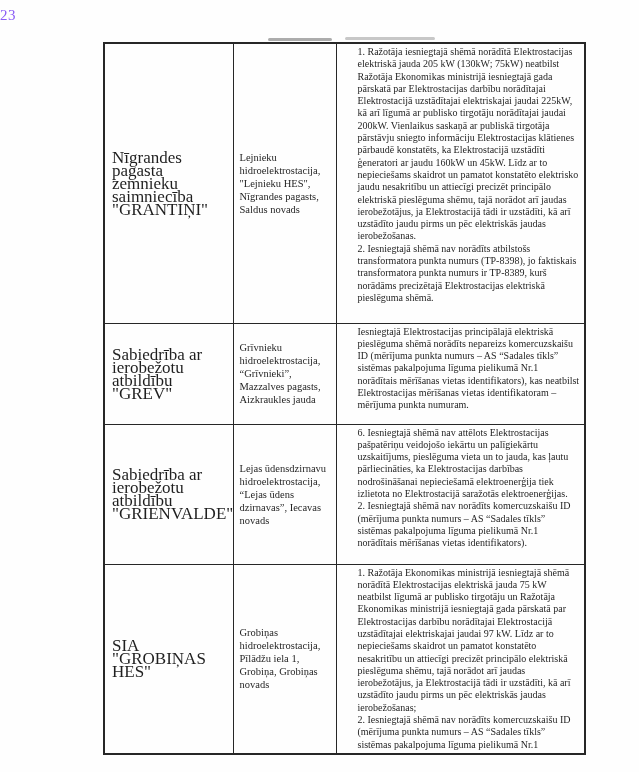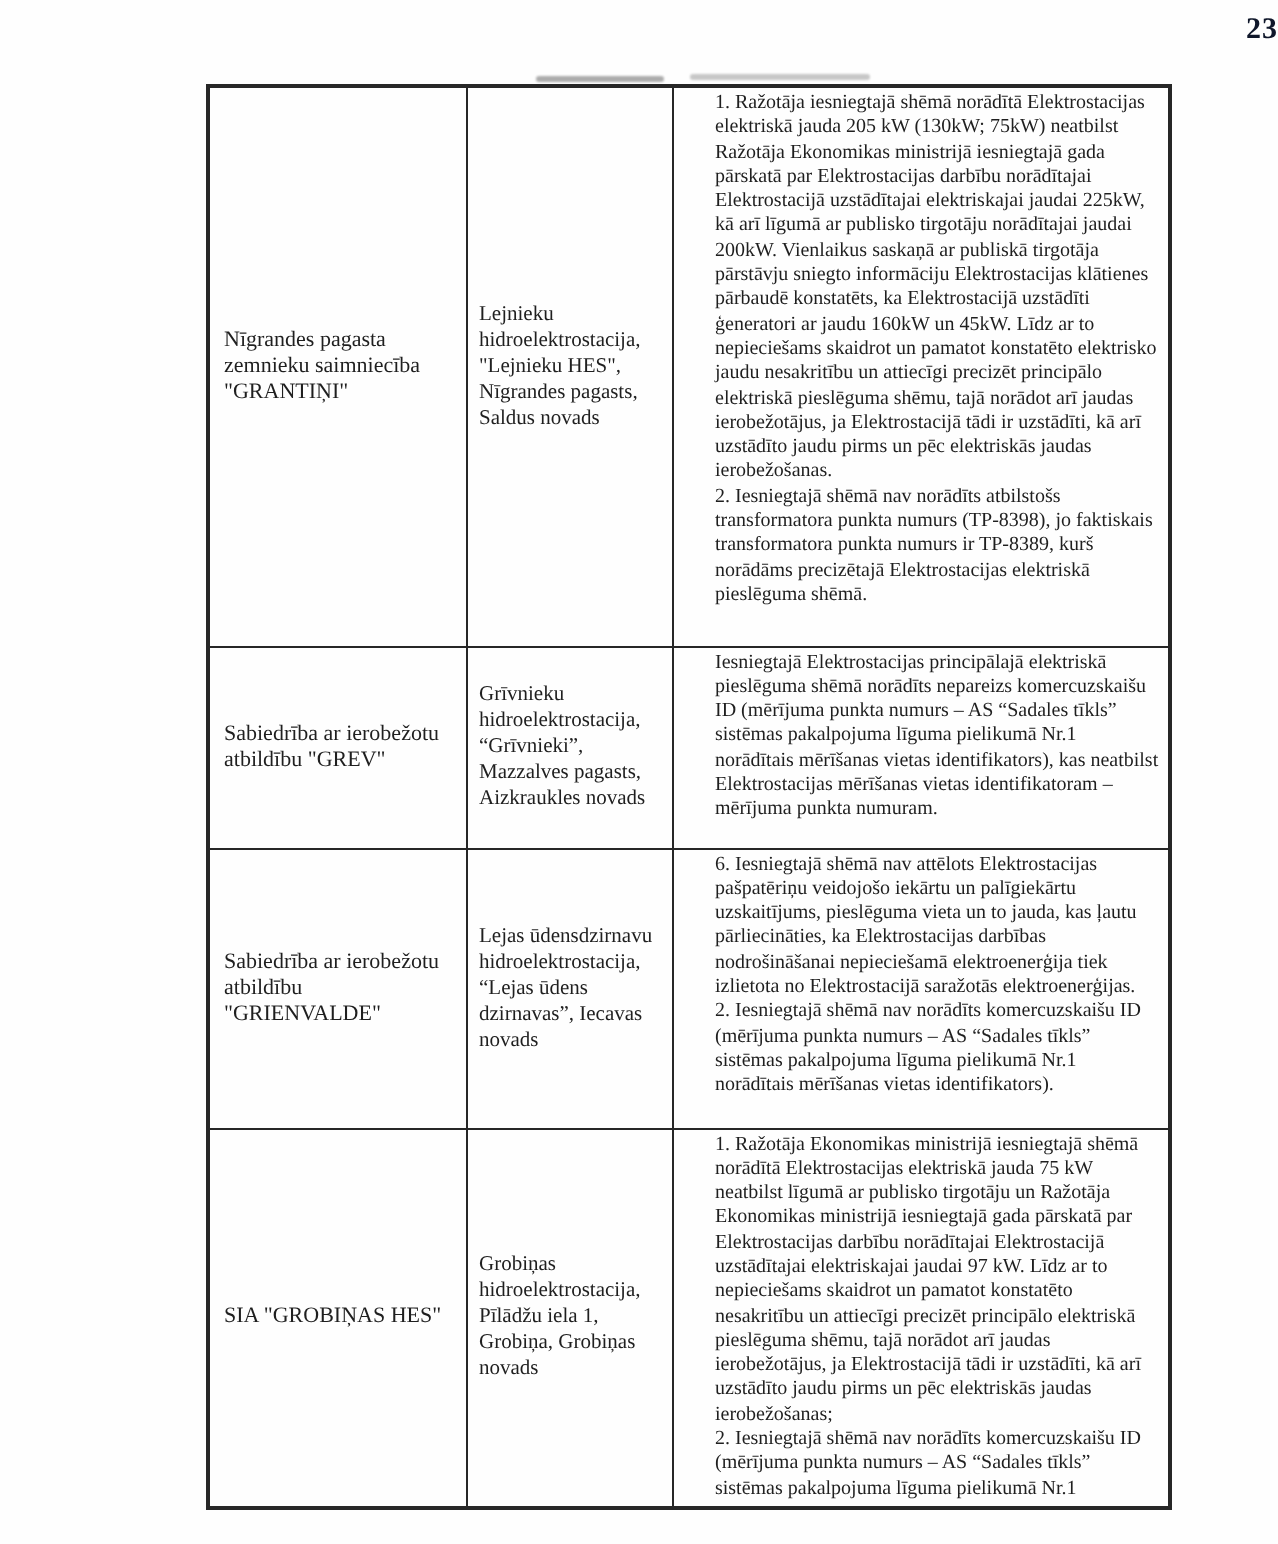--- a/index.html
+++ b/index.html
@@ -11,25 +11,24 @@
     overflow: hidden;
   }
   .page {
     position: relative;
     width: 639px; height: 772px;
     background: #fefefe;
   }
   .page-number {
     position: absolute;
     top: 7px; left: 0; width: 100%;
-    text-align: right;
+    text-align: left;
     font-size: 15px;
     letter-spacing: 0.5px;
-    color: #0f172a;
-    font-weight: bold;
+    color: #8b5cf6;
   }
   table.doc-table {
     position: absolute;
     left: 103px; top: 42px;
     width: 481px; height: 711px;
     border-collapse: collapse;
     table-layout: fixed;
   }
   table.doc-table, table.doc-table td {
     border: 1.6px solid #272727;
@@ -38,21 +37,21 @@
   col.col1 { width: 129px; }
   col.col2 { width: 103px; }
   col.col3 { width: 249px; }
   tr.r1 { height: 280px; }
   tr.r2 { height: 101px; }
   tr.r3 { height: 140px; }
   tr.r4 { height: 190px; }
   td.c1 {
     vertical-align: middle;
     padding: 3px 4px 3px 7px;
-    font-size: 11px;
+    font-size: 17px;
     line-height: 13px;
   }
   td.c2 {
     vertical-align: middle;
     padding: 3px 3px 3px 6px;
     font-size: 10.5px;
     line-height: 13px;
   }
   td.c3 {
     vertical-align: top;
@@ -90,21 +89,21 @@
       <tr class="r1">
         <td class="c1">Nīgrandes pagasta zemnieku saimniecība "GRANTIŅI"</td>
         <td class="c2">Lejnieku hidroelektrostacija, "Lejnieku HES", Nīgrandes pagasts, Saldus novads</td>
         <td class="c3">
           <p>1. Ražotāja iesniegtajā shēmā norādītā Elektrostacijas elektriskā jauda 205 kW (130kW; 75kW) neatbilst Ražotāja Ekonomikas ministrijā iesniegtajā gada pārskatā par Elektrostacijas darbību norādītajai Elektrostacijā uzstādītajai elektriskajai jaudai 225kW, kā arī līgumā ar publisko tirgotāju norādītajai jaudai 200kW. Vienlaikus saskaņā ar publiskā tirgotāja pārstāvju sniegto informāciju Elektrostacijas klātienes pārbaudē konstatēts, ka Elektrostacijā uzstādīti ģeneratori ar jaudu 160kW un 45kW. Līdz ar to nepieciešams skaidrot un pamatot konstatēto elektrisko jaudu nesakritību un attiecīgi precizēt principālo elektriskā pieslēguma shēmu, tajā norādot arī jaudas ierobežotājus, ja Elektrostacijā tādi ir uzstādīti, kā arī uzstādīto jaudu pirms un pēc elektriskās jaudas ierobežošanas.</p>
           <p>2. Iesniegtajā shēmā nav norādīts atbilstošs transformatora punkta numurs (TP-8398), jo faktiskais transformatora punkta numurs ir TP-8389, kurš norādāms precizētajā Elektrostacijas elektriskā pieslēguma shēmā.</p>
         </td>
       </tr>
       <tr class="r2">
         <td class="c1">Sabiedrība ar ierobežotu atbildību "GREV"</td>
-        <td class="c2">Grīvnieku hidroelektrostacija, “Grīvnieki”, Mazzalves pagasts, Aizkraukles novads</td>
+        <td class="c2">Grīvnieku hidroelektrostacija, “Grīvnieki”, Mazzalves pagasts, Aizkraukles jauda</td>
         <td class="c3">
           <p>Iesniegtajā Elektrostacijas principālajā elektriskā pieslēguma shēmā norādīts nepareizs komercuzskaišu ID (mērījuma punkta numurs – AS “Sadales tīkls” sistēmas pakalpojuma līguma pielikumā Nr.1 norādītais mērīšanas vietas identifikators), kas neatbilst Elektrostacijas mērīšanas vietas identifikatoram – mērījuma punkta numuram.</p>
         </td>
       </tr>
       <tr class="r3">
         <td class="c1">Sabiedrība ar ierobežotu atbildību "GRIENVALDE"</td>
         <td class="c2">Lejas ūdensdzirnavu hidroelektrostacija, “Lejas ūdens dzirnavas”, Iecavas novads</td>
         <td class="c3">
           <p>6. Iesniegtajā shēmā nav attēlots Elektrostacijas pašpatēriņu veidojošo iekārtu un palīgiekārtu uzskaitījums, pieslēguma vieta un to jauda, kas ļautu pārliecināties, ka Elektrostacijas darbības nodrošināšanai nepieciešamā elektroenerģija tiek izlietota no Elektrostacijā saražotās elektroenerģijas.</p>
           <p>2. Iesniegtajā shēmā nav norādīts komercuzskaišu ID (mērījuma punkta numurs – AS “Sadales tīkls” sistēmas pakalpojuma līguma pielikumā Nr.1 norādītais mērīšanas vietas identifikators).</p>

